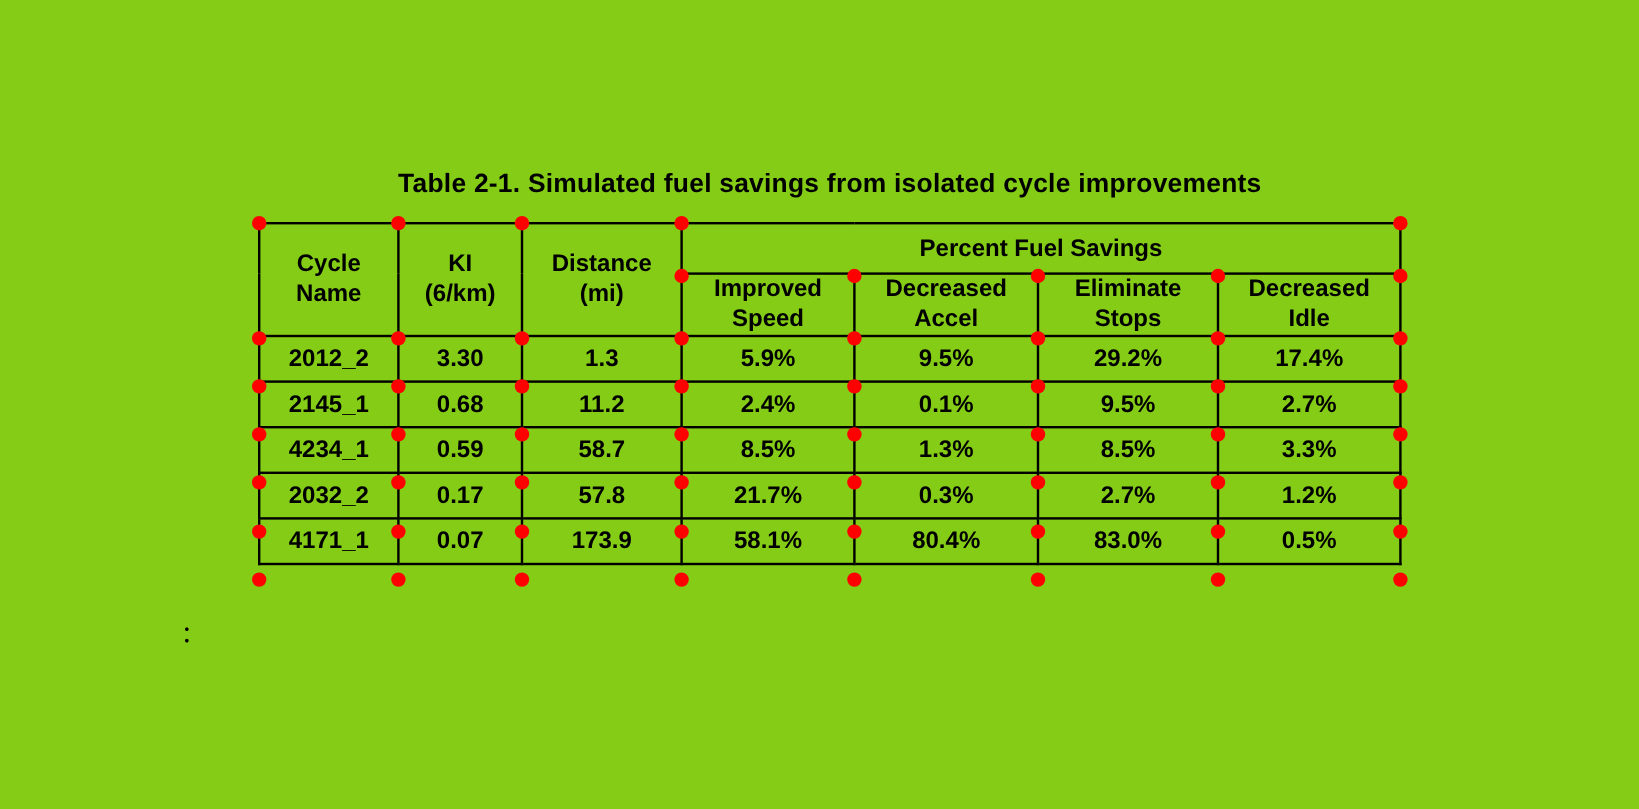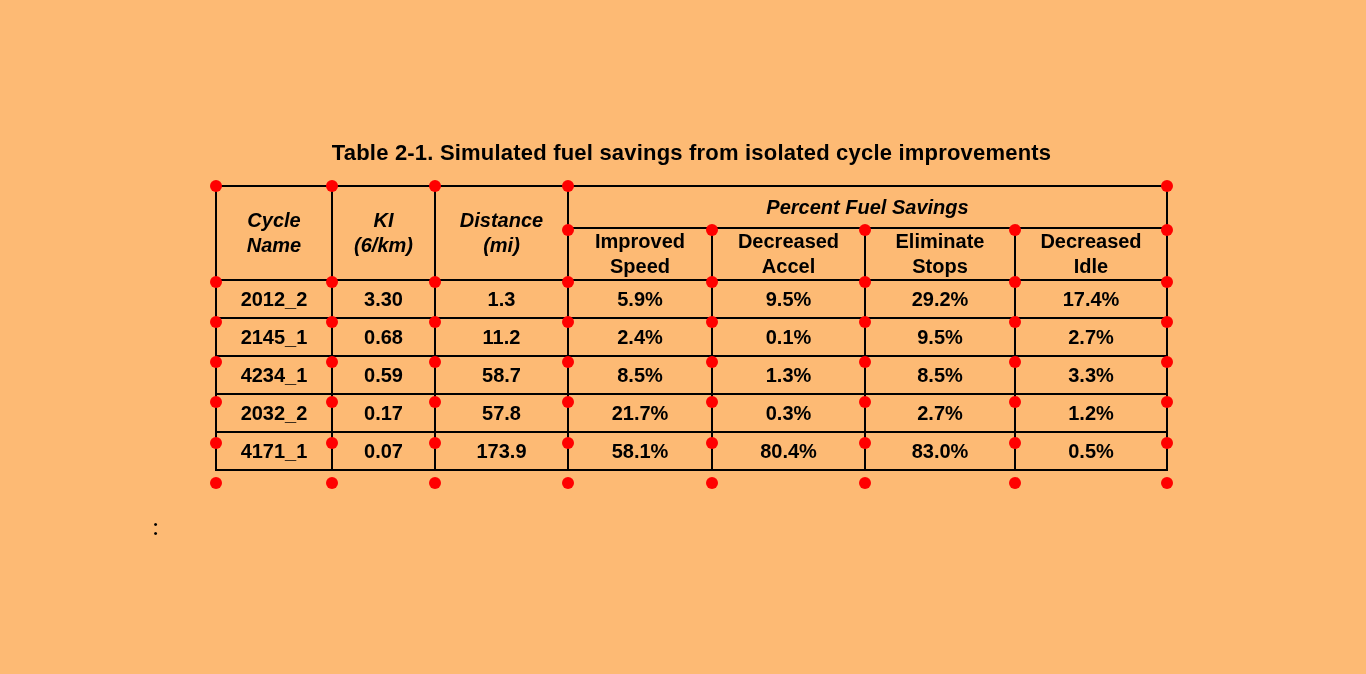--- a/index.html
+++ b/index.html
@@ -2,39 +2,39 @@
 <html><head>
 <meta charset="utf-8">
 <style>
   html, body { margin: 0; padding: 0; }
   body {
     width: 1366px; height: 674px; overflow: hidden;
     font-family: "Liberation Sans", sans-serif;
   }
   .canvas {
     position: relative; width: 1366px; height: 674px;
-    background: #fdba74; overflow: hidden;
+    background: #84cc16; overflow: hidden;
   }
   .caption {
     position: absolute; left: 216px; top: 140px; width: 951px;
     text-align: center; font-weight: bold; font-size: 22px; color: #000;
     letter-spacing: 0.2px;
   }
   table.datatable {
     position: absolute; left: 215px; top: 185px;
     border-collapse: collapse; table-layout: fixed;
   }
   table.datatable th, table.datatable td {
     border: 2px solid #000000; padding: 0;
     text-align: center; vertical-align: middle;
     font-weight: bold; font-size: 20px; line-height: 25px;
     color: #000000; white-space: pre-line;
     overflow: hidden;
   }
-  tr.group-row { height: 42px; font-style: italic; }
+  tr.group-row { height: 42px; }
   tr.sub-row { height: 50px; }
   tr.data-row { height: 38px; }
   .dot {
     position: absolute; border-radius: 50%;
     transform: translate(-50%, -50%); z-index: 5;
   }
   .body-line {
     position: absolute; left: 168px; top: 517px;
     font-family: "Liberation Serif", serif; font-size: 30px;
     color: #000; white-space: nowrap;

